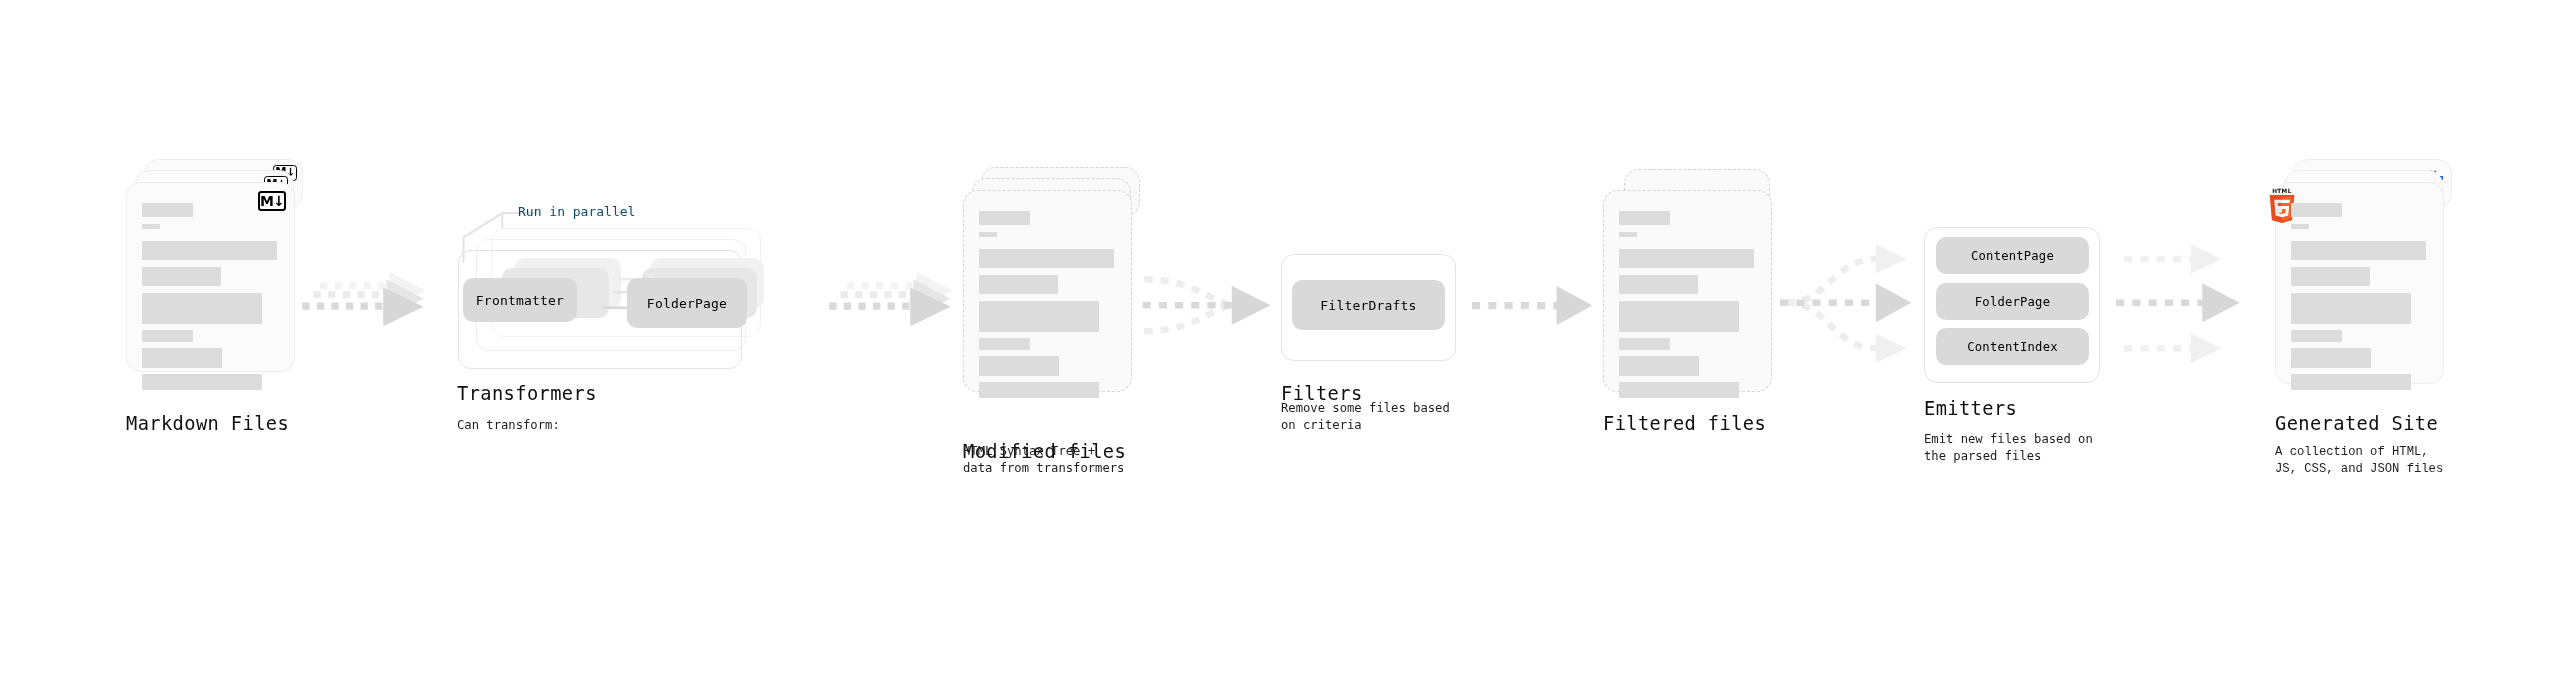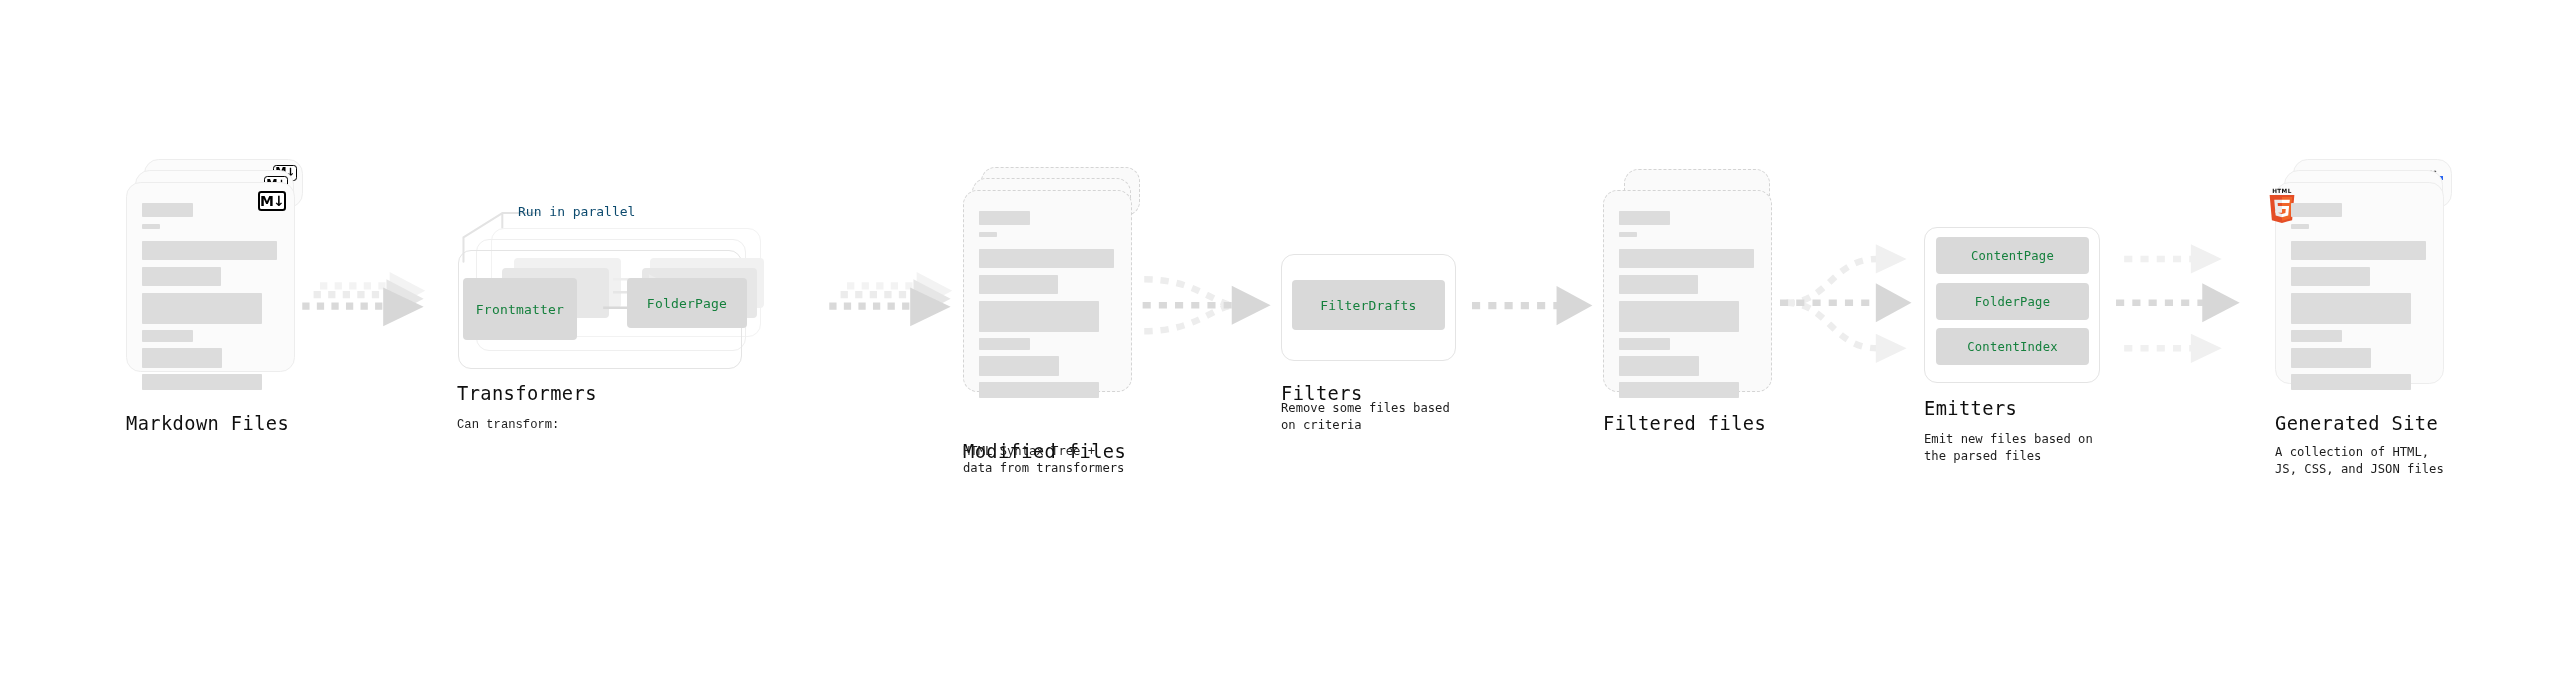--- a/index.html
+++ b/index.html
@@ -101,25 +101,25 @@
   .group-box {
     position: absolute;
     border: 1.6px solid #e4e4e4;
     border-radius: 13px;
     background: rgba(255,255,255,0.0);
     box-sizing: border-box;
   }
   .pill {
     position: absolute;
     background: #d9d9d9;
-    border-radius: 4px;
+    border-radius: 10px;
     display: flex;
     align-items: center;
     justify-content: center;
-    color: #15803d;
+    color: #000000;
     font-size: 13px;
     letter-spacing: 0.2px;
     box-sizing: border-box;
     white-space: nowrap;
   }
 
   
   .caption {
     position: absolute;
     color: #0f0f0f;
@@ -133,21 +133,21 @@
     font-size: 12.2px;
     line-height: 1.38;
     white-space: pre-line;
   }
   .bulletlist {
     position: absolute;
     color: #1d1d1d;
     font-size: 12.2px;
     line-height: 1.38;
   }
-  .bulletlist .bl-title { margin: 0 0 18px 0; font-family: Liberation Mono, monospace; }
+  .bulletlist .bl-title { margin: 0 0 18px 0; }
   .bulletlist ul { margin: 0; padding-left: 11.4px; list-style: none; }
   .bulletlist li { white-space: nowrap; }
   .bulletlist li::before { content: "\2022"; margin-right: 6.5px; }
 
   .parallel-note {
     position: absolute;
     color: #0c4a6e;
     font-size: 13px;
     white-space: nowrap;
   }
@@ -221,21 +221,21 @@
         <line x1="0" y1="10" x2="44" y2="10" stroke="#ededed" stroke-width="3"></line>
         <polygon points="44,4 56,10 44,16" fill="#ededed"></polygon>
         <line x1="0" y1="26" x2="44" y2="26" stroke="#e6e6e6" stroke-width="3"></line>
         <polygon points="44,20 56,26 44,32" fill="#e6e6e6"></polygon>
         <line x1="-12" y1="45" x2="44" y2="45" stroke="#d8d8d8" stroke-width="3"></line>
         <polygon points="44,38 58,45 44,52" fill="#d8d8d8"></polygon>
       </g>
     </svg>
   </div>
 
-  <div class="pill" style="left:463px; top:278px; width:114px; height:62px;">Frontmatter</div>
+  <div class="pill" style="left:463px; top:278px; width:114px; height:44px;">Frontmatter</div>
   <div class="pill" style="left:627px; top:278px; width:120px; height:50px;">FolderPage</div>
 
   <div class="caption" style="left:457px; top:383px;">Transformers</div>
 
   <div class="bulletlist" style="left:457px; top:417px;">
     <p class="bl-title">Can transform:</p>
   </div>
 
   <div class="abs" style="left:829px; top:268px; width:130px; height:89px;">
     <svg width="130" height="89" viewBox="0 0 160 110">
@@ -381,17 +381,17 @@
         <div class="stripe" style="width:79px;  height:19.5px;"></div>
         <div class="stripe" style="width:120px; height:31px;"></div>
         <div class="stripe" style="width:51px;  height:11.4px;"></div>
         <div class="stripe" style="width:80px;  height:19.5px;"></div>
         <div class="stripe" style="width:120px; height:16.3px;"></div>
       </div>
     </div>
   </div>
 
   <div class="caption" style="left:2275px; top:413px;">Generated Site</div>
-  <div class="subcaption" style="left:2275px; top:444px;">A collection of HTML,
+  <div class="subcaption" style="left:2275px; top:444px;font-family:Liberation Mono, monospace;">A collection of HTML,
 JS, CSS, and JSON files</div>
 
 </div>
 
 
 </body></html>

